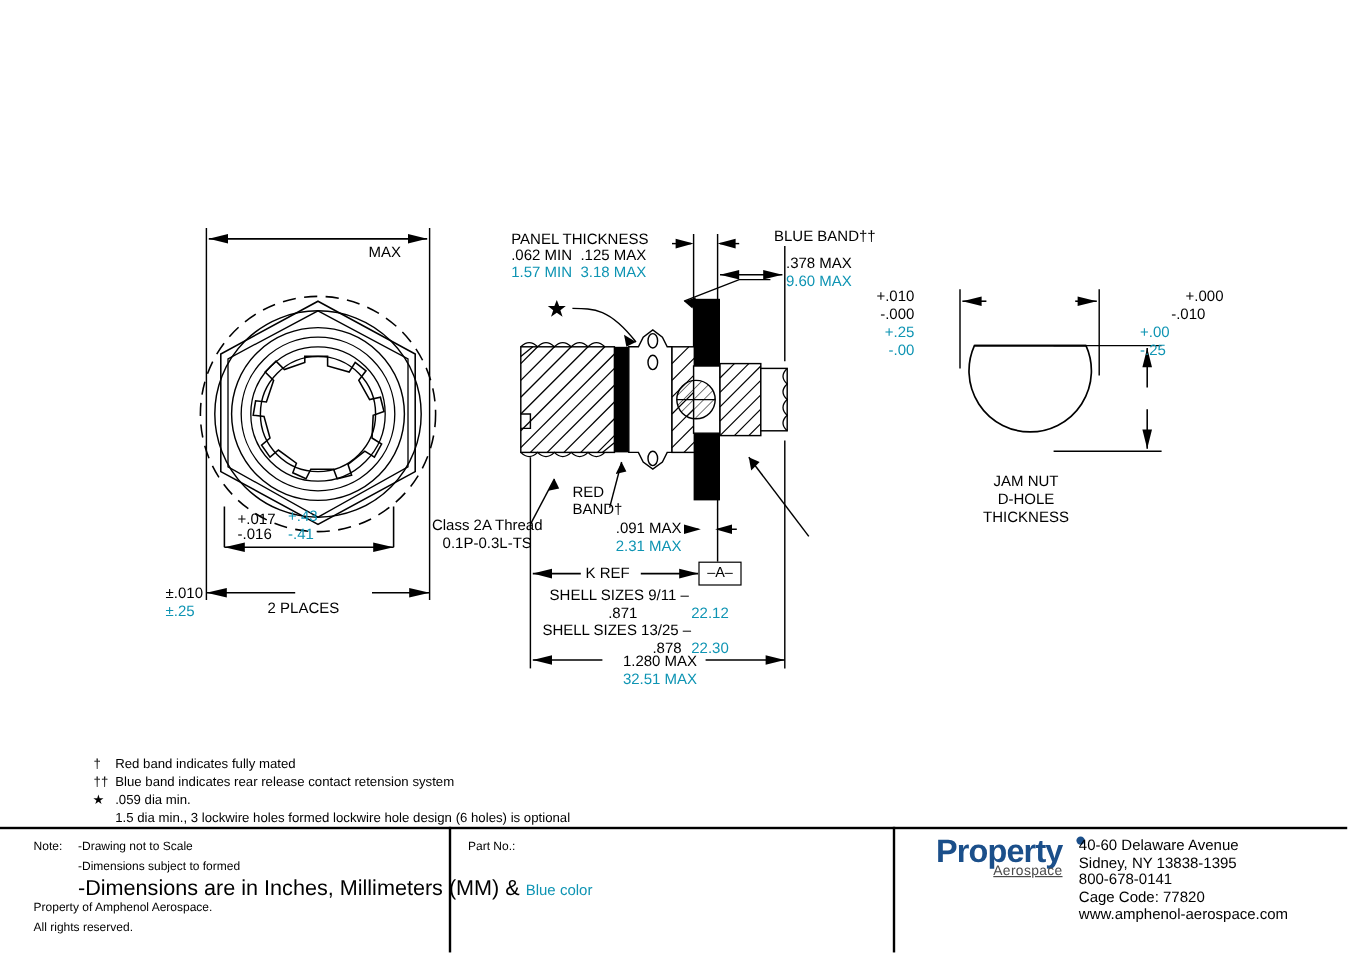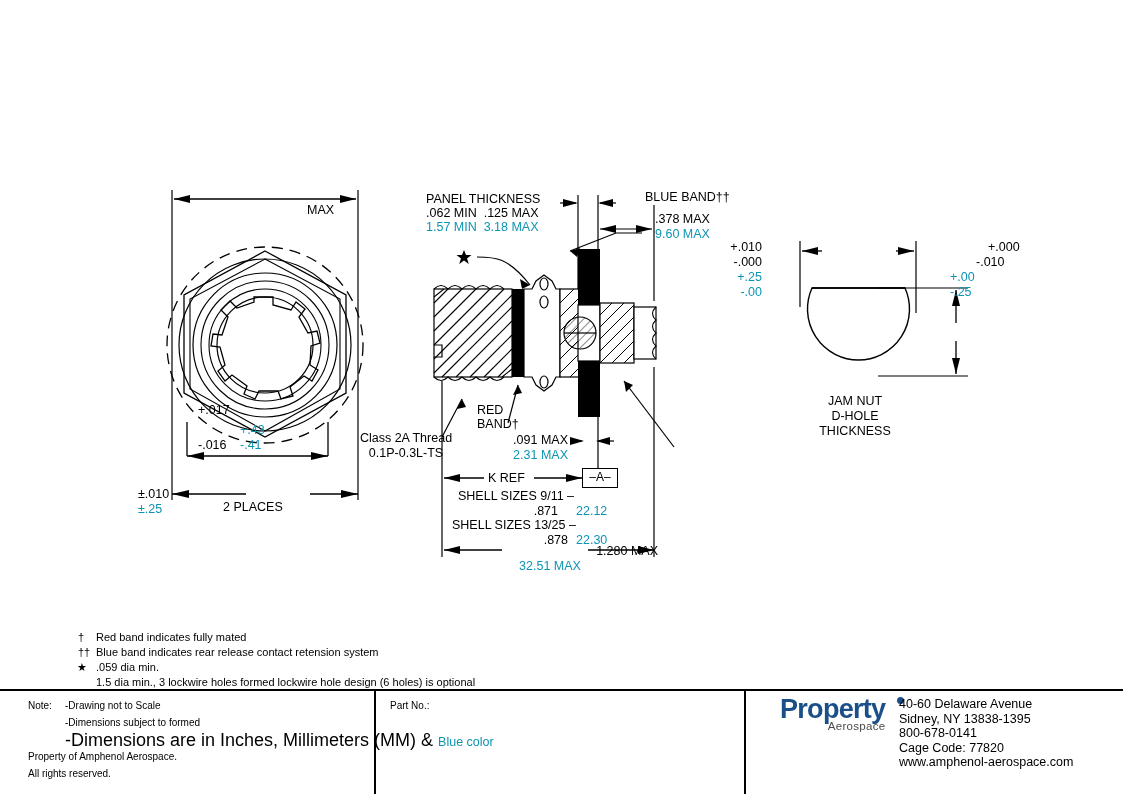--- a/index.html
+++ b/index.html
@@ -102,21 +102,21 @@
     <g stroke="#000" stroke-width="1.3" fill="none">
       <line x1="2" y1="2" x2="2" y2="36"></line>
       <line x1="143" y1="2" x2="143" y2="36"></line>
       <line x1="2" y1="36" x2="143" y2="36"></line>
     </g>
     <g fill="#000">
       <polygon points="2,36 19,32 19,40"></polygon>
       <polygon points="143,36 126,32 126,40"></polygon>
     </g>
   </svg>
-  <div class="txt" style="left:198px; top:403px;">+.017</div>
+  <div class="txt" style="left:198px; top:426px;">+.017</div>
   <div class="txt blue" style="left:240px; top:423px;">+.43</div>
   <div class="txt" style="left:198px; top:438px;">-.016</div>
   <div class="txt blue" style="left:240px; top:438px;">-.41</div>
 
   <svg class="abs" style="left:160px; top:484px;" width="230" height="26">
     <g stroke="#000" stroke-width="1.3" fill="none">
       <line x1="12" y1="10" x2="86" y2="10"></line>
       <line x1="150" y1="10" x2="198" y2="10"></line>
     </g>
     <g fill="#000">
@@ -315,38 +315,38 @@
       <polygon points="140,10 124,6 124,14"></polygon>
     </g>
   </svg>
   <div class="txt" style="left:488px; top:471px;">K REF</div>
 
   <div class="abs" style="left:582px; top:468px; width:34px; height:18px; border:1.4px solid #000; background:#fff;">
     <div class="txt ctr" style="left:0; top:1px; width:34px; font-size:12px;">–A–</div>
   </div>
 
   <div class="txt" style="left:458px; top:489px;">SHELL SIZES 9/11 –</div>
-  <div class="txt rt" style="left:460px; top:504px; width:98px;">.871</div>
+  <div class="txt rt" style="left:470px; top:504px; width:98px;text-align:center;">.871</div>
   <div class="txt blue" style="left:576px; top:504px;">22.12</div>
 
   <div class="txt" style="left:452px; top:518px;">SHELL SIZES 13/25 –</div>
   <div class="txt rt" style="left:470px; top:533px; width:98px;">.878</div>
   <div class="txt blue" style="left:576px; top:533px;">22.30</div>
 
   <svg class="abs" style="left:442px; top:540px;" width="216" height="22">
     <g stroke="#000" stroke-width="1.3" fill="none">
       <line x1="2" y1="10" x2="60" y2="10"></line>
       <line x1="146" y1="10" x2="212" y2="10"></line>
     </g>
     <g fill="#000">
       <polygon points="2,10 18,6 18,14"></polygon>
       <polygon points="212,10 196,6 196,14"></polygon>
     </g>
   </svg>
-  <div class="txt ctr" style="left:442px; top:544px; width:216px;text-align:right;">1.280 MAX</div>
+  <div class="txt ctr" style="left:442px; top:544px; width:216px;">1.280 MAX</div>
   <div class="txt blue ctr" style="left:442px; top:559px; width:216px;text-align:center;">32.51 MAX</div>
 
   <svg class="abs" style="left:760px; top:235px;" width="210" height="150">
 
     <g stroke="#000" stroke-width="1.4" fill="#fff">
       <path d="M52,53
                A51,51 0 1,0 145,53
                Z"></path>
       <line x1="52" y1="53" x2="145" y2="53"></line>
     </g>
@@ -420,21 +420,21 @@
     <span class="note" style="font-size:18px;">-Dimensions are in Inches, Millimeters (MM) &amp; </span><span class="note blue" style="font-size:12.5px;">Blue color</span>
   </div>
   <div class="txt note" style="left:28px; top:749px;">Property of Amphenol Aerospace.</div>
   <div class="txt note" style="left:28px; top:766px;">All rights reserved.</div>
 
   <div class="txt note" style="left:390px; top:698px;">Part No.:</div>
   <div class="txt note" style="left:447px; top:698px; min-width:240px;"></div>
 
   <div class="abs" style="left:780px; top:695px;">
     <div class="logo-main" style="line-height:28px;">Property</div>
-    <div class="logo-sub" style="text-align:right; margin-top:-3px;">Aerospace</div>
+    <div class="logo-sub" style="text-align:right; margin-top:-3px;text-decoration:underline;">Aerospace</div>
   </div>
   <div class="abs" style="left:897px; top:697px; width:7px; height:7px; border-radius:50%; background:#1b4f8a;"></div>
 
   <div class="abs addr" style="left:899px; top:697px;">
     <div>40-60 Delaware Avenue</div>
     <div>Sidney, NY 13838-1395</div>
     <div>800-678-0141</div>
     <div>Cage Code: 77820</div>
     <div>www.amphenol-aerospace.com</div>
   </div>

